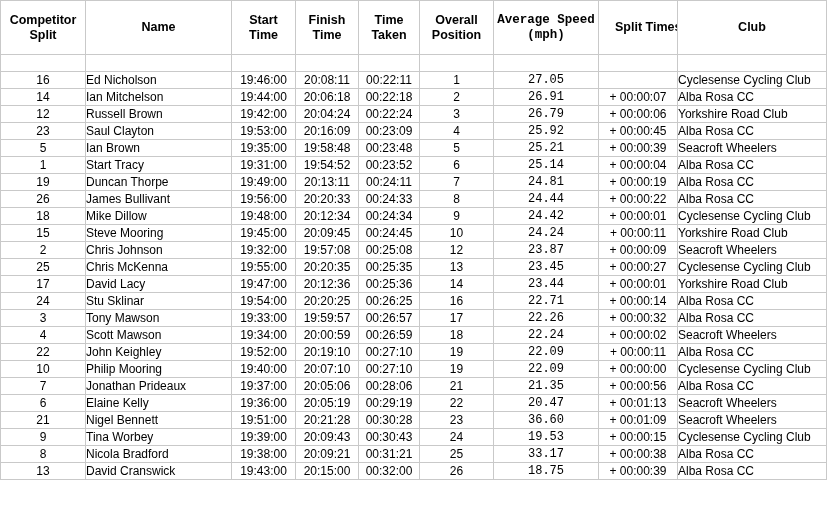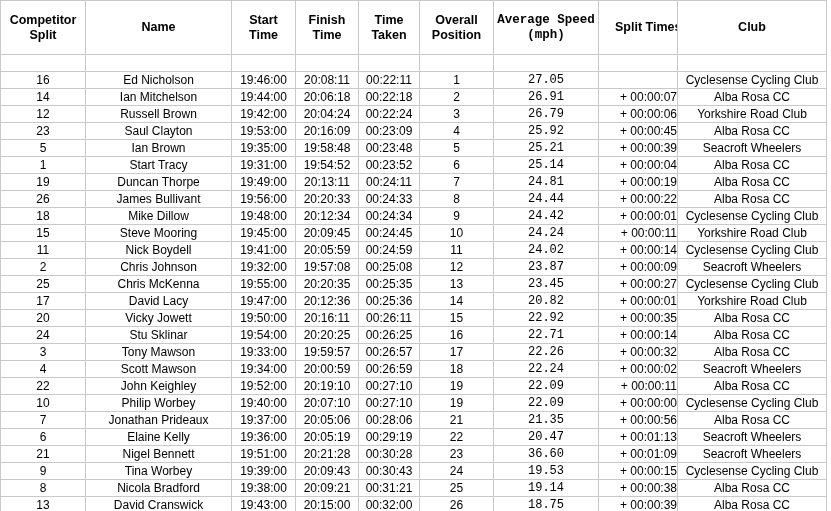--- a/index.html
+++ b/index.html
@@ -44,26 +44,26 @@
   table.results tbody td {
     height: 16px;
     line-height: 16px;
     vertical-align: middle;
   }
   tr.spacer-row td {
     height: 14px;
     line-height: 14px;
   }
   .c-num     { text-align: center; margin-top: 40px; }
-  .c-name    { text-align: center; }
+  .c-name    { text-align: left; }
   .c-time    { text-align: center; }
   .c-pos     { text-align: center; margin-top: 12px; }
   .c-speed   { text-align: center; font-family: Liberation Mono, monospace; }
-  .c-split   { text-align: right; padding-left: 4px; }
-  .c-club    { text-align: center; padding-left: 4px; }
+  .c-split   { text-align: center; padding-left: 4px; }
+  .c-club    { text-align: left; padding-left: 4px; }
 
   col.w-num   { width: 85px; }
   col.w-name  { width: 146px; }
   col.w-start { width: 64px; }
   col.w-fin   { width: 63px; }
   col.w-taken { width: 61px; }
   col.w-pos   { width: 74px; }
   col.w-speed { width: 105px; }
   col.w-split { width: 79px; }
   col.w-club  { width: 149px; }
@@ -237,31 +237,20 @@
           <td class="c-name">Steve Mooring</td>
           <td class="c-time">19:45:00</td>
           <td class="c-time">20:09:45</td>
           <td class="c-time">00:24:45</td>
           <td class="c-pos">10</td>
           <td class="c-speed">24.24</td>
           <td class="c-split">+ 00:00:11</td>
           <td class="c-club">Yorkshire Road Club</td>
         </tr>
         <tr>
-          <td class="c-num">11</td>
-          <td class="c-name">Nick Boydell</td>
-          <td class="c-time">19:41:00</td>
-          <td class="c-time">20:05:59</td>
-          <td class="c-time">00:24:59</td>
-          <td class="c-pos">11</td>
-          <td class="c-speed">24.02</td>
-          <td class="c-split">+ 00:00:14</td>
-          <td class="c-club">Cyclesense Cycling Club</td>
-        </tr>
-        <tr>
           <td class="c-num">2</td>
           <td class="c-name">Chris Johnson</td>
           <td class="c-time">19:32:00</td>
           <td class="c-time">19:57:08</td>
           <td class="c-time">00:25:08</td>
           <td class="c-pos">12</td>
           <td class="c-speed">23.87</td>
           <td class="c-split">+ 00:00:09</td>
           <td class="c-club">Seacroft Wheelers</td>
         </tr>
@@ -276,34 +265,23 @@
           <td class="c-split">+ 00:00:27</td>
           <td class="c-club">Cyclesense Cycling Club</td>
         </tr>
         <tr>
           <td class="c-num">17</td>
           <td class="c-name">David Lacy</td>
           <td class="c-time">19:47:00</td>
           <td class="c-time">20:12:36</td>
           <td class="c-time">00:25:36</td>
           <td class="c-pos">14</td>
-          <td class="c-speed">20.82</td>
+          <td class="c-speed">23.44</td>
           <td class="c-split">+ 00:00:01</td>
           <td class="c-club">Yorkshire Road Club</td>
-        </tr>
-        <tr>
-          <td class="c-num">20</td>
-          <td class="c-name">Vicky Jowett</td>
-          <td class="c-time">19:50:00</td>
-          <td class="c-time">20:16:11</td>
-          <td class="c-time">00:26:11</td>
-          <td class="c-pos">15</td>
-          <td class="c-speed">22.92</td>
-          <td class="c-split">+ 00:00:35</td>
-          <td class="c-club">Alba Rosa CC</td>
         </tr>
         <tr>
           <td class="c-num">24</td>
           <td class="c-name">Stu Sklinar</td>
           <td class="c-time">19:54:00</td>
           <td class="c-time">20:20:25</td>
           <td class="c-time">00:26:25</td>
           <td class="c-pos">16</td>
           <td class="c-speed">22.71</td>
           <td class="c-split">+ 00:00:14</td>
@@ -337,21 +315,21 @@
           <td class="c-time">19:52:00</td>
           <td class="c-time">20:19:10</td>
           <td class="c-time">00:27:10</td>
           <td class="c-pos">19</td>
           <td class="c-speed">22.09</td>
           <td class="c-split">+ 00:00:11</td>
           <td class="c-club">Alba Rosa CC</td>
         </tr>
         <tr>
           <td class="c-num">10</td>
-          <td class="c-name">Philip Worbey</td>
+          <td class="c-name">Philip Mooring</td>
           <td class="c-time">19:40:00</td>
           <td class="c-time">20:07:10</td>
           <td class="c-time">00:27:10</td>
           <td class="c-pos">19</td>
           <td class="c-speed">22.09</td>
           <td class="c-split">+ 00:00:00</td>
           <td class="c-club">Cyclesense Cycling Club</td>
         </tr>
         <tr>
           <td class="c-num">7</td>
@@ -397,21 +375,21 @@
           <td class="c-split">+ 00:00:15</td>
           <td class="c-club">Cyclesense Cycling Club</td>
         </tr>
         <tr>
           <td class="c-num">8</td>
           <td class="c-name">Nicola Bradford</td>
           <td class="c-time">19:38:00</td>
           <td class="c-time">20:09:21</td>
           <td class="c-time">00:31:21</td>
           <td class="c-pos">25</td>
-          <td class="c-speed">19.14</td>
+          <td class="c-speed">33.17</td>
           <td class="c-split">+ 00:00:38</td>
           <td class="c-club">Alba Rosa CC</td>
         </tr>
         <tr>
           <td class="c-num">13</td>
           <td class="c-name">David Cranswick</td>
           <td class="c-time">19:43:00</td>
           <td class="c-time">20:15:00</td>
           <td class="c-time">00:32:00</td>
           <td class="c-pos">26</td>

